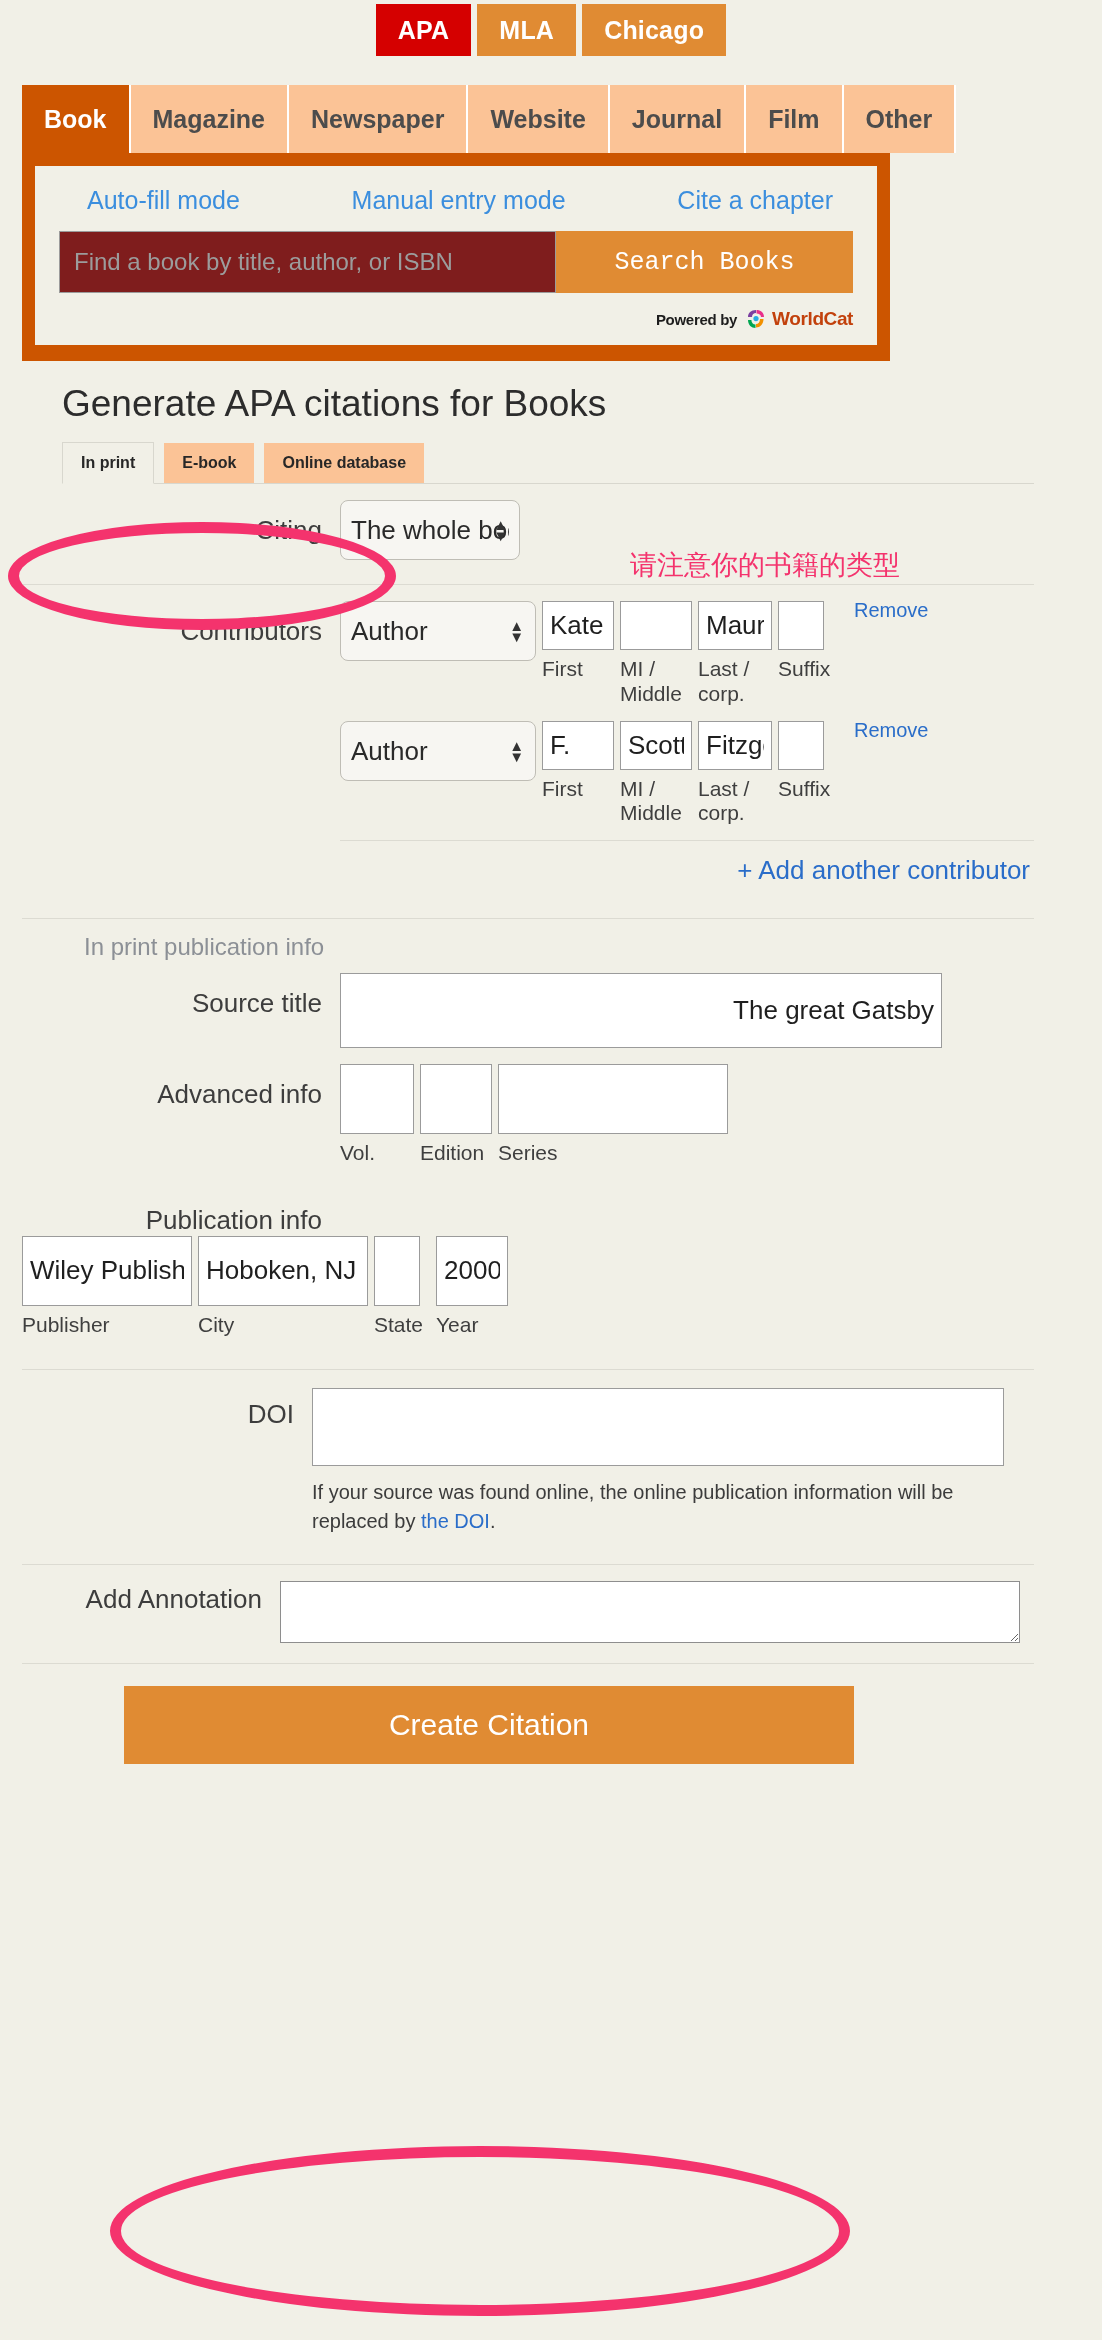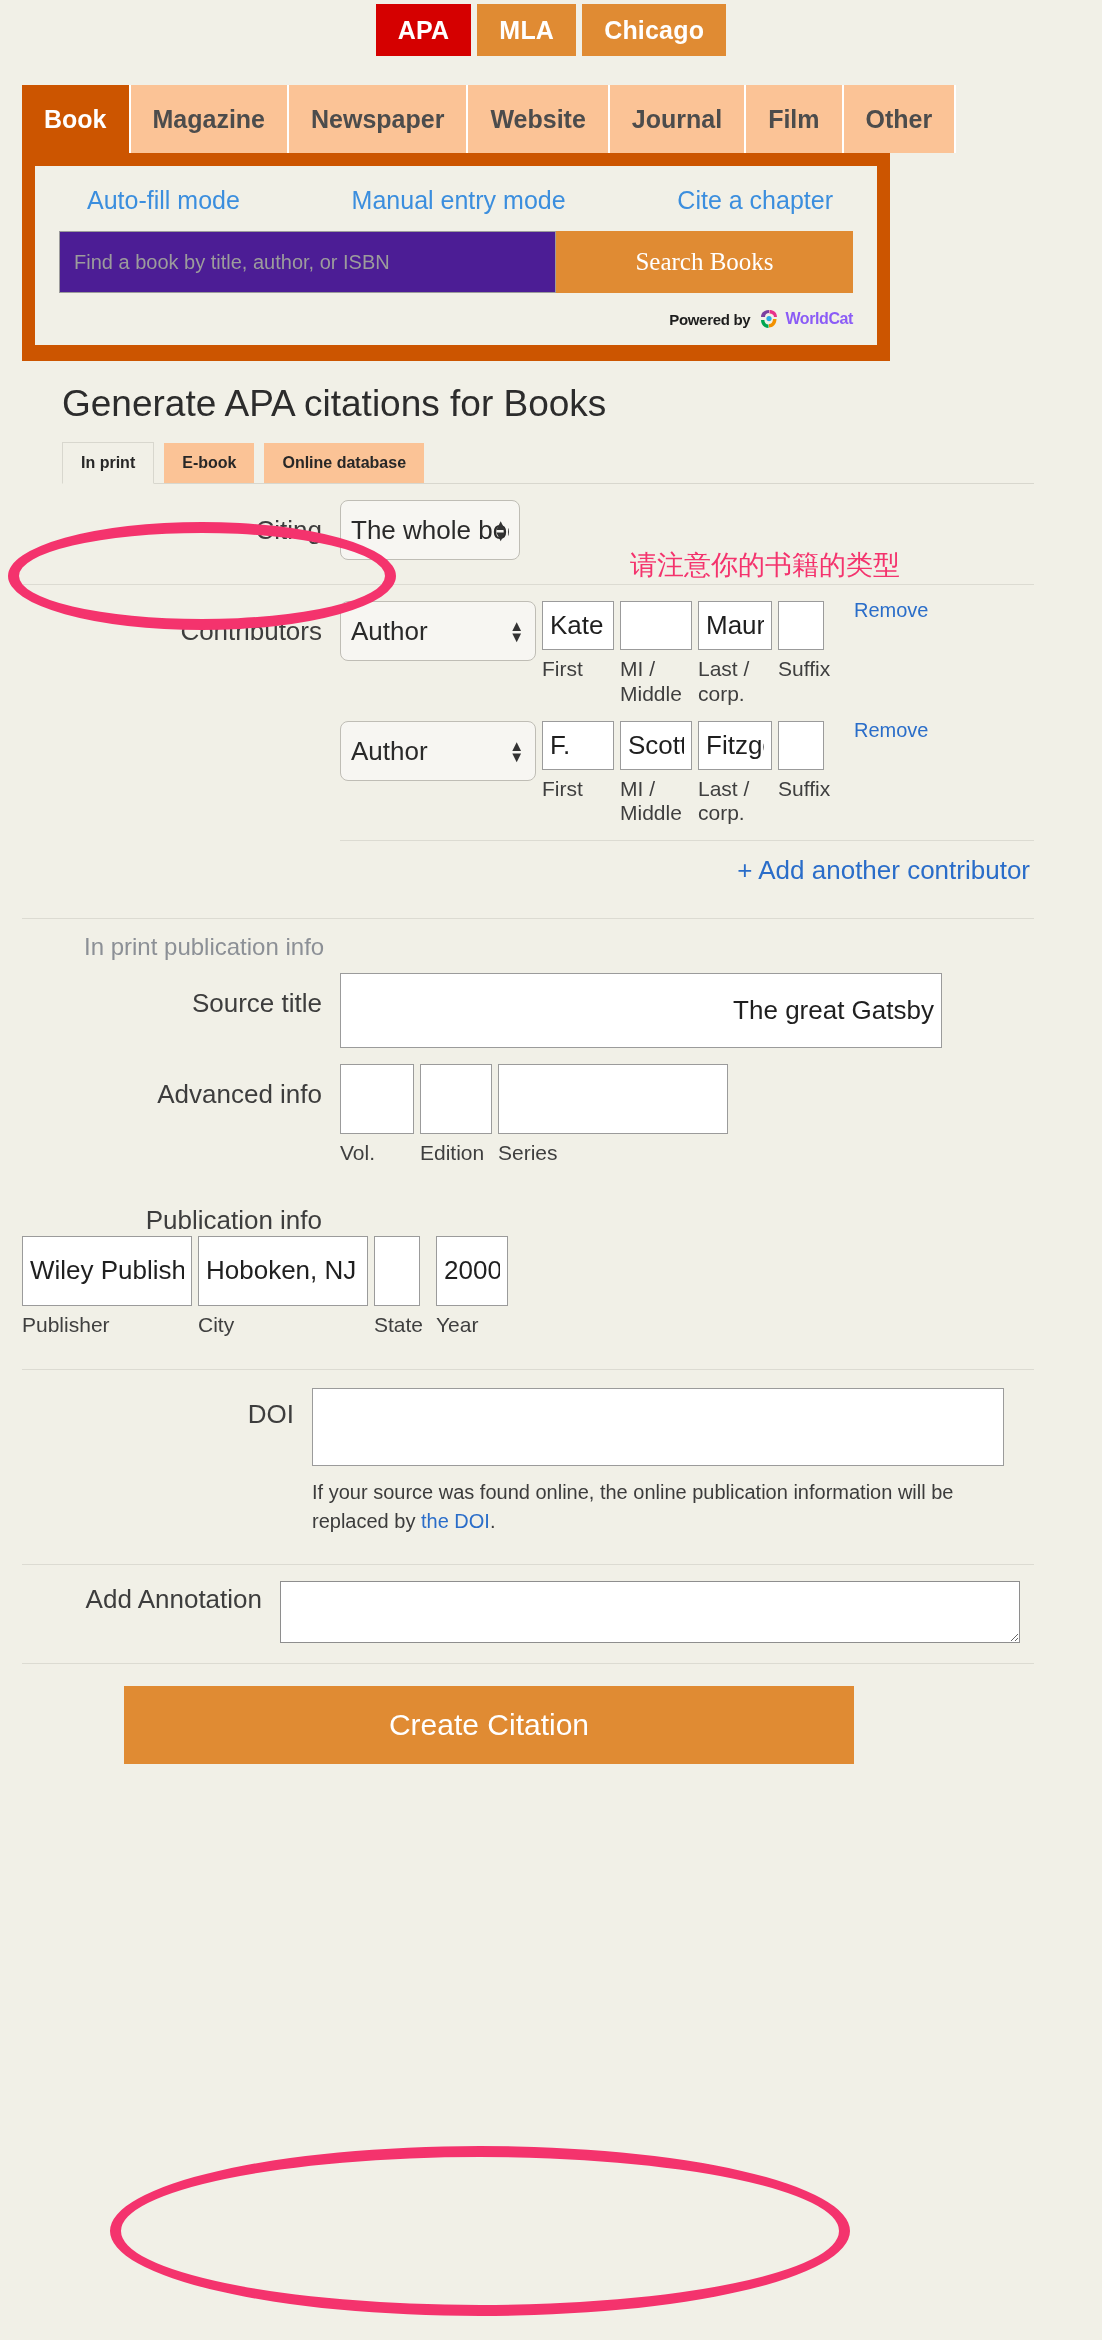--- a/index.html
+++ b/index.html
@@ -78,45 +78,45 @@
   }
   .mode-link {
     color: #3b8ede;
     font-size: 25px;
     cursor: pointer;
   }
   .search-row { display: flex; height: 62px; }
   .search-input {
     flex: 1;
     border: 1px solid #9b9b9b;
-    background: #4c1d95;
-    font-size: 20px;
+    background: #7f1d1d;
+    font-size: 24px;
     color: #8e8e8e;
     padding: 0 14px;
     font-family: "Liberation Sans", sans-serif;
     outline: none;
   }
   .search-input::placeholder { color: #9c9c9c; }
   .search-btn {
     width: 297px;
     background: #e08b33;
     color: #fff;
     border: none;
     font-size: 25px;
-    font-family: Liberation Serif, serif;
+    font-family: Liberation Mono, monospace;
     cursor: pointer;
   }
   .powered {
     display: flex; justify-content: flex-end; align-items: center;
     margin-top: 14px;
     gap: 6px;
   }
   .powered-text { font-size: 15px; font-weight: 800; color: #1d1d1d; letter-spacing:-0.3px;}
   .wc-logo { display:flex; align-items:center; gap:3px; }
-  .wc-name { font-size: 16px; font-weight: 800; color: #8b5cf6; letter-spacing:-0.4px;}
+  .wc-name { font-size: 19px; font-weight: 800; color: #c2410c; letter-spacing:-0.4px;}
 
   
   .main {
     margin-left: 22px;
     width: 1012px;
     padding-top: 22px;
     position: relative;
   }
   .page-title {
     font-size: 37px;

